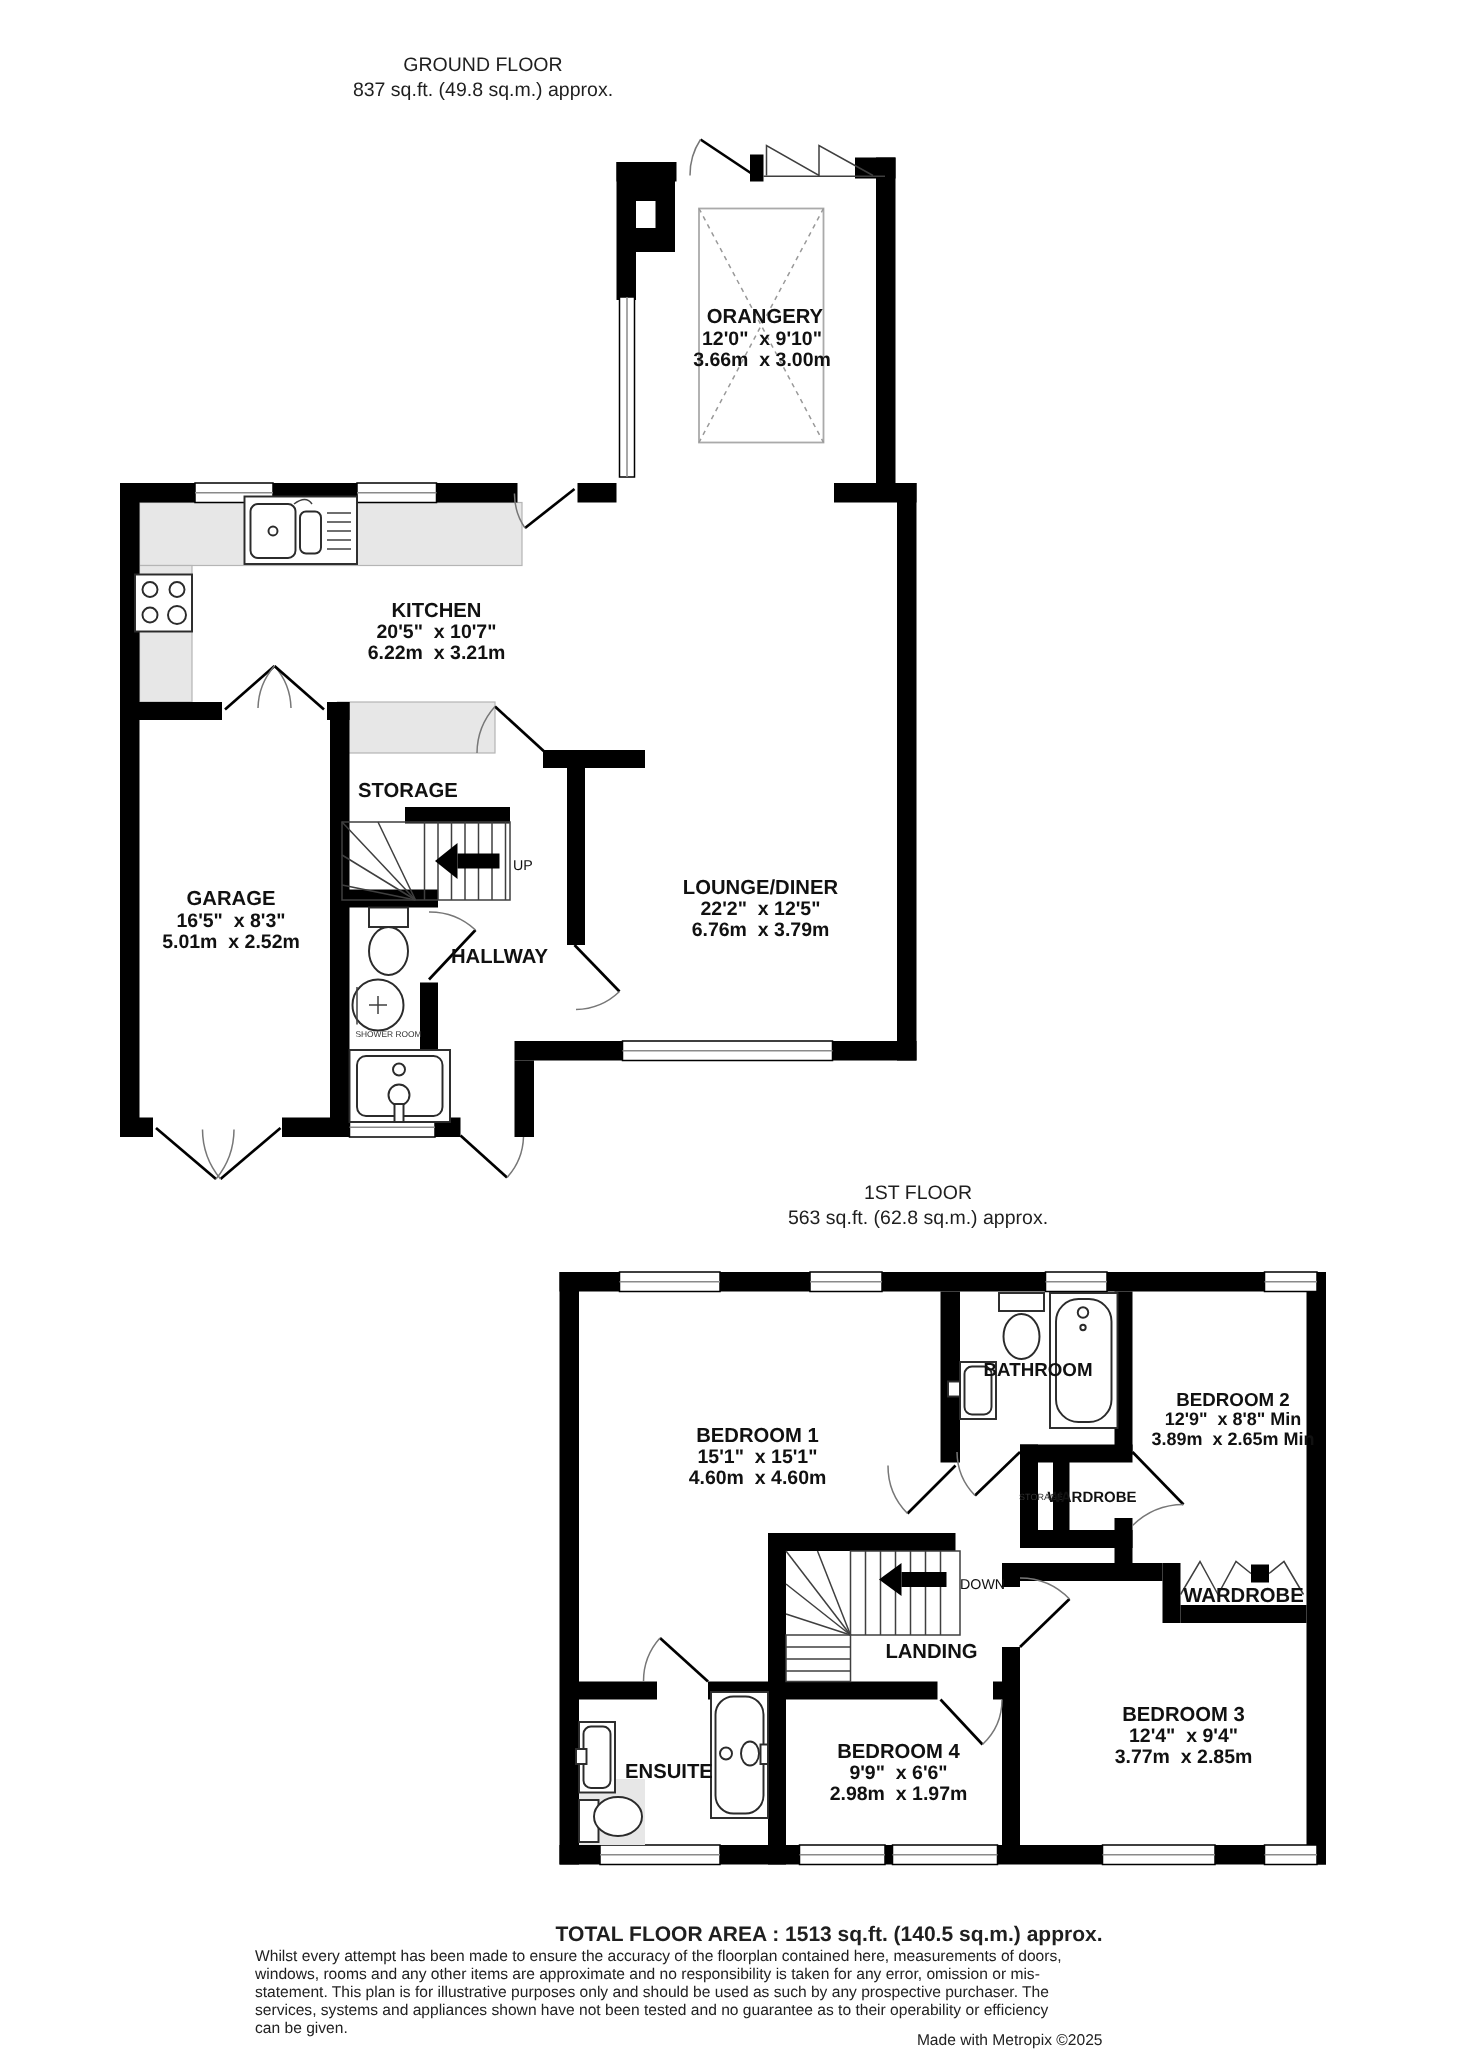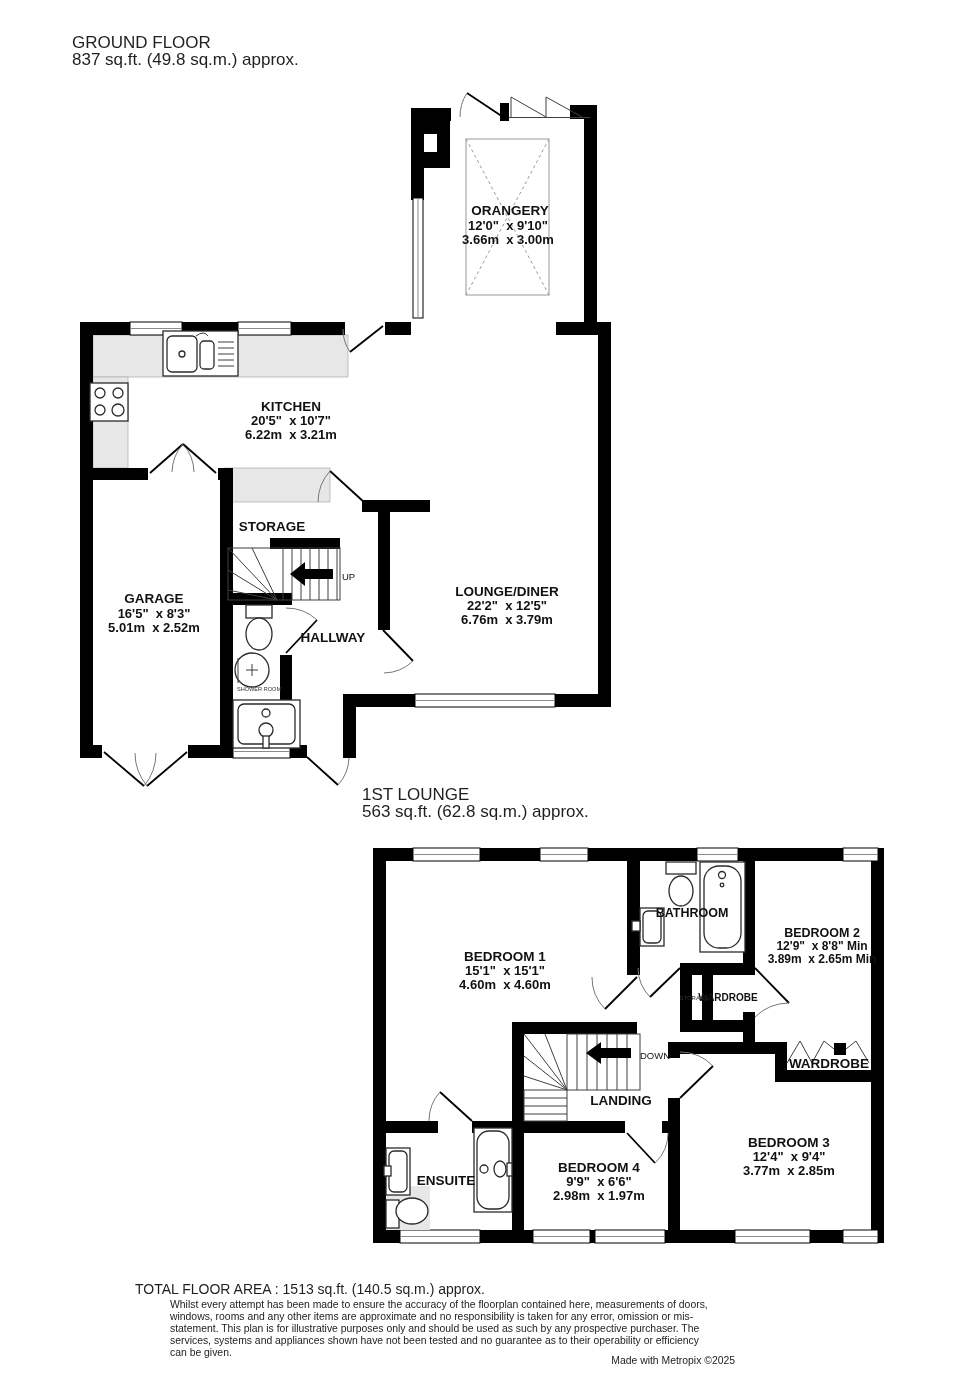--- a/index.html
+++ b/index.html
@@ -1,19 +1,19 @@
 <!DOCTYPE html>
 <html><head>
 <meta charset="utf-8">
 <style>
   html,body{margin:0;padding:0;background:#fff;}
   .page{position:relative;width:980px;height:1373px;background:#ffffff;overflow:hidden;
         font-family:"Liberation Sans", sans-serif;color:#1a1a1a;}
-  .titleblock{position:absolute;text-align:left;line-height:17px;font-size:17px;color:#1f1f1f;}
-  .footer-total{position:absolute;text-align:left;font-size:14px;color:#1f1f1f;}
+  .titleblock{position:absolute;text-align:center;line-height:17px;font-size:13px;color:#1f1f1f;}
+  .footer-total{position:absolute;text-align:right;font-size:14px;color:#1f1f1f;font-weight:bold;}
   .footer-disclaimer{position:absolute;text-align:left;font-size:10.4px;line-height:12px;color:#222;margin:0;}
   .footer-credit{position:absolute;text-align:right;font-size:10.4px;color:#222;}
   svg{position:absolute;left:0;top:0;}
   svg text{white-space:pre;fill:#111;}
   .room-name{font-weight:bold;font-size:13.5px;}
   .room-dim{font-weight:bold;font-size:13px;}
   .room-name-sm{font-weight:bold;font-size:12.5px;}
   .tiny-label{font-size:6px;fill:#333;}
   .micro-label{font-size:5.6px;fill:#333;}
   .closet-label{font-weight:bold;font-size:10px;}
@@ -32,21 +32,21 @@
 </head>
 <body>
 
 <div class="page">
 
   <div class="titleblock" style="left:72px;top:34px;width:500px;">
     <div>GROUND FLOOR</div>
     <div>837 sq.ft. (49.8 sq.m.) approx.</div>
   </div>
   <div class="titleblock" style="left:362px;top:786px;width:500px;">
-    <div>1ST LOUNGE</div>
+    <div>1ST FLOOR</div>
     <div>563 sq.ft. (62.8 sq.m.) approx.</div>
   </div>
 
   <svg width="980" height="1373" viewBox="0 0 980 1373">
 
     <g>
 
       <g>
         <rect class="counter" x="93" y="335" width="255" height="42"></rect>
         <rect class="counter" x="93" y="377" width="35" height="91"></rect>

